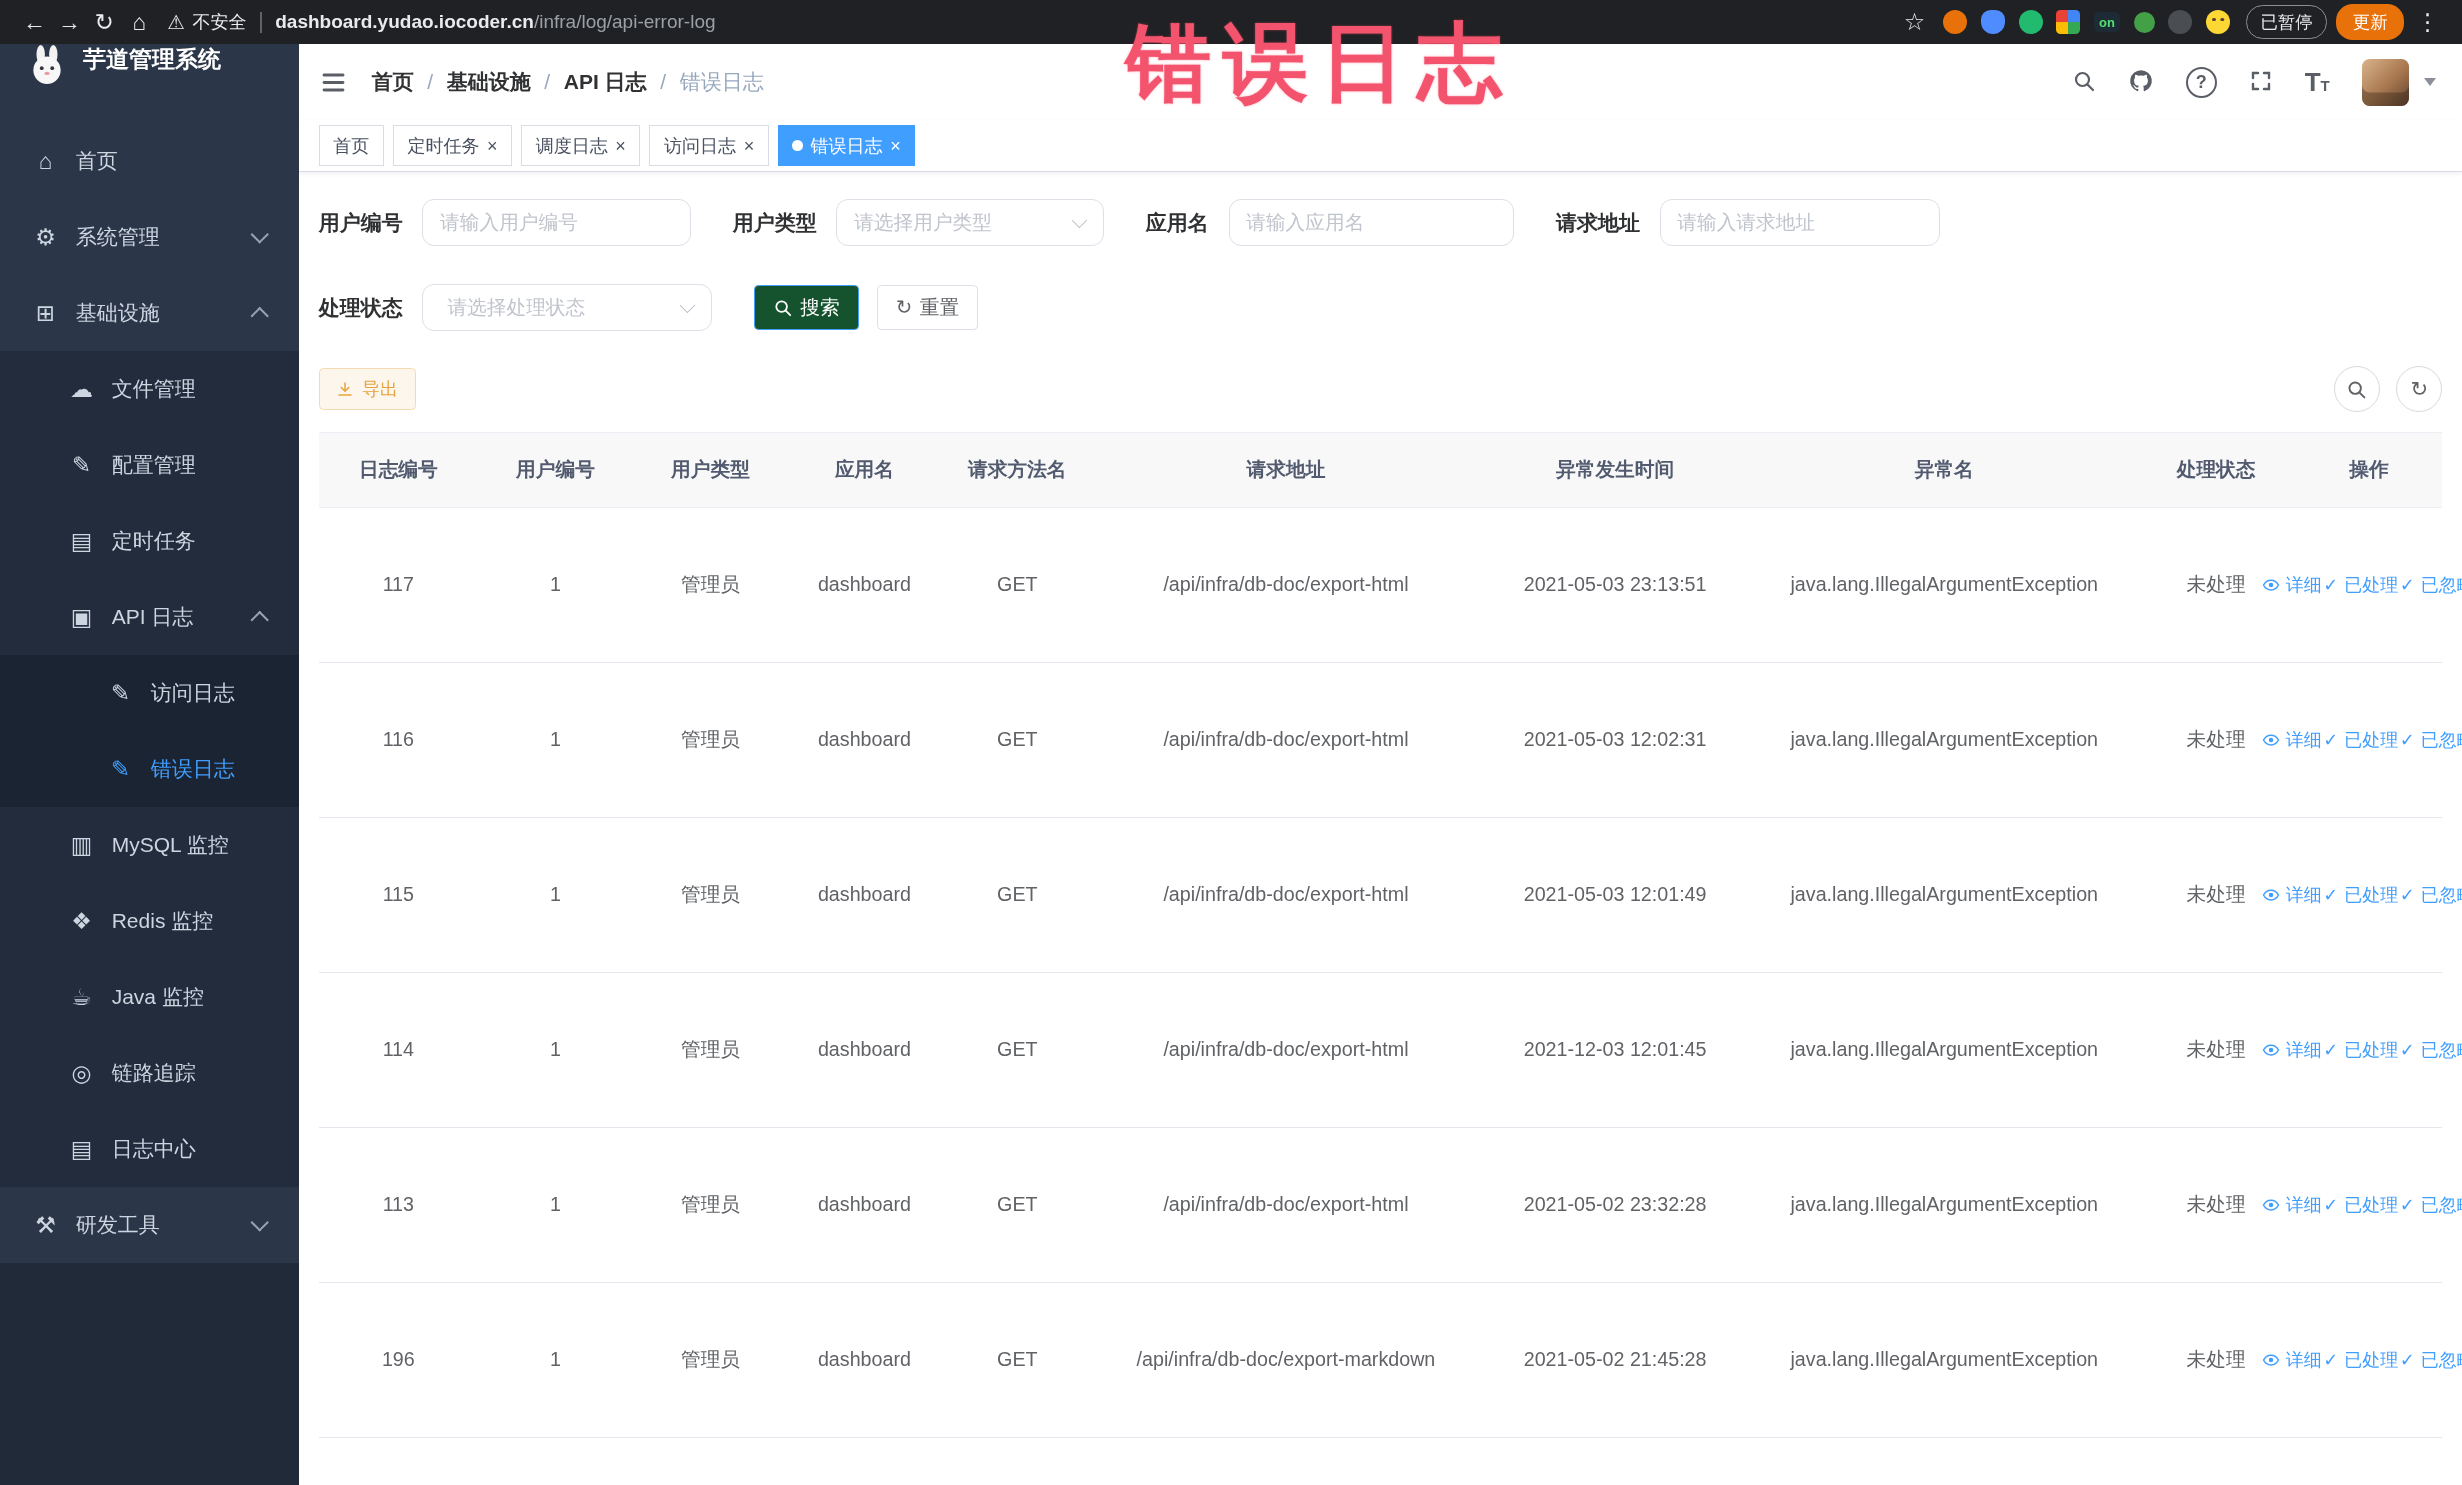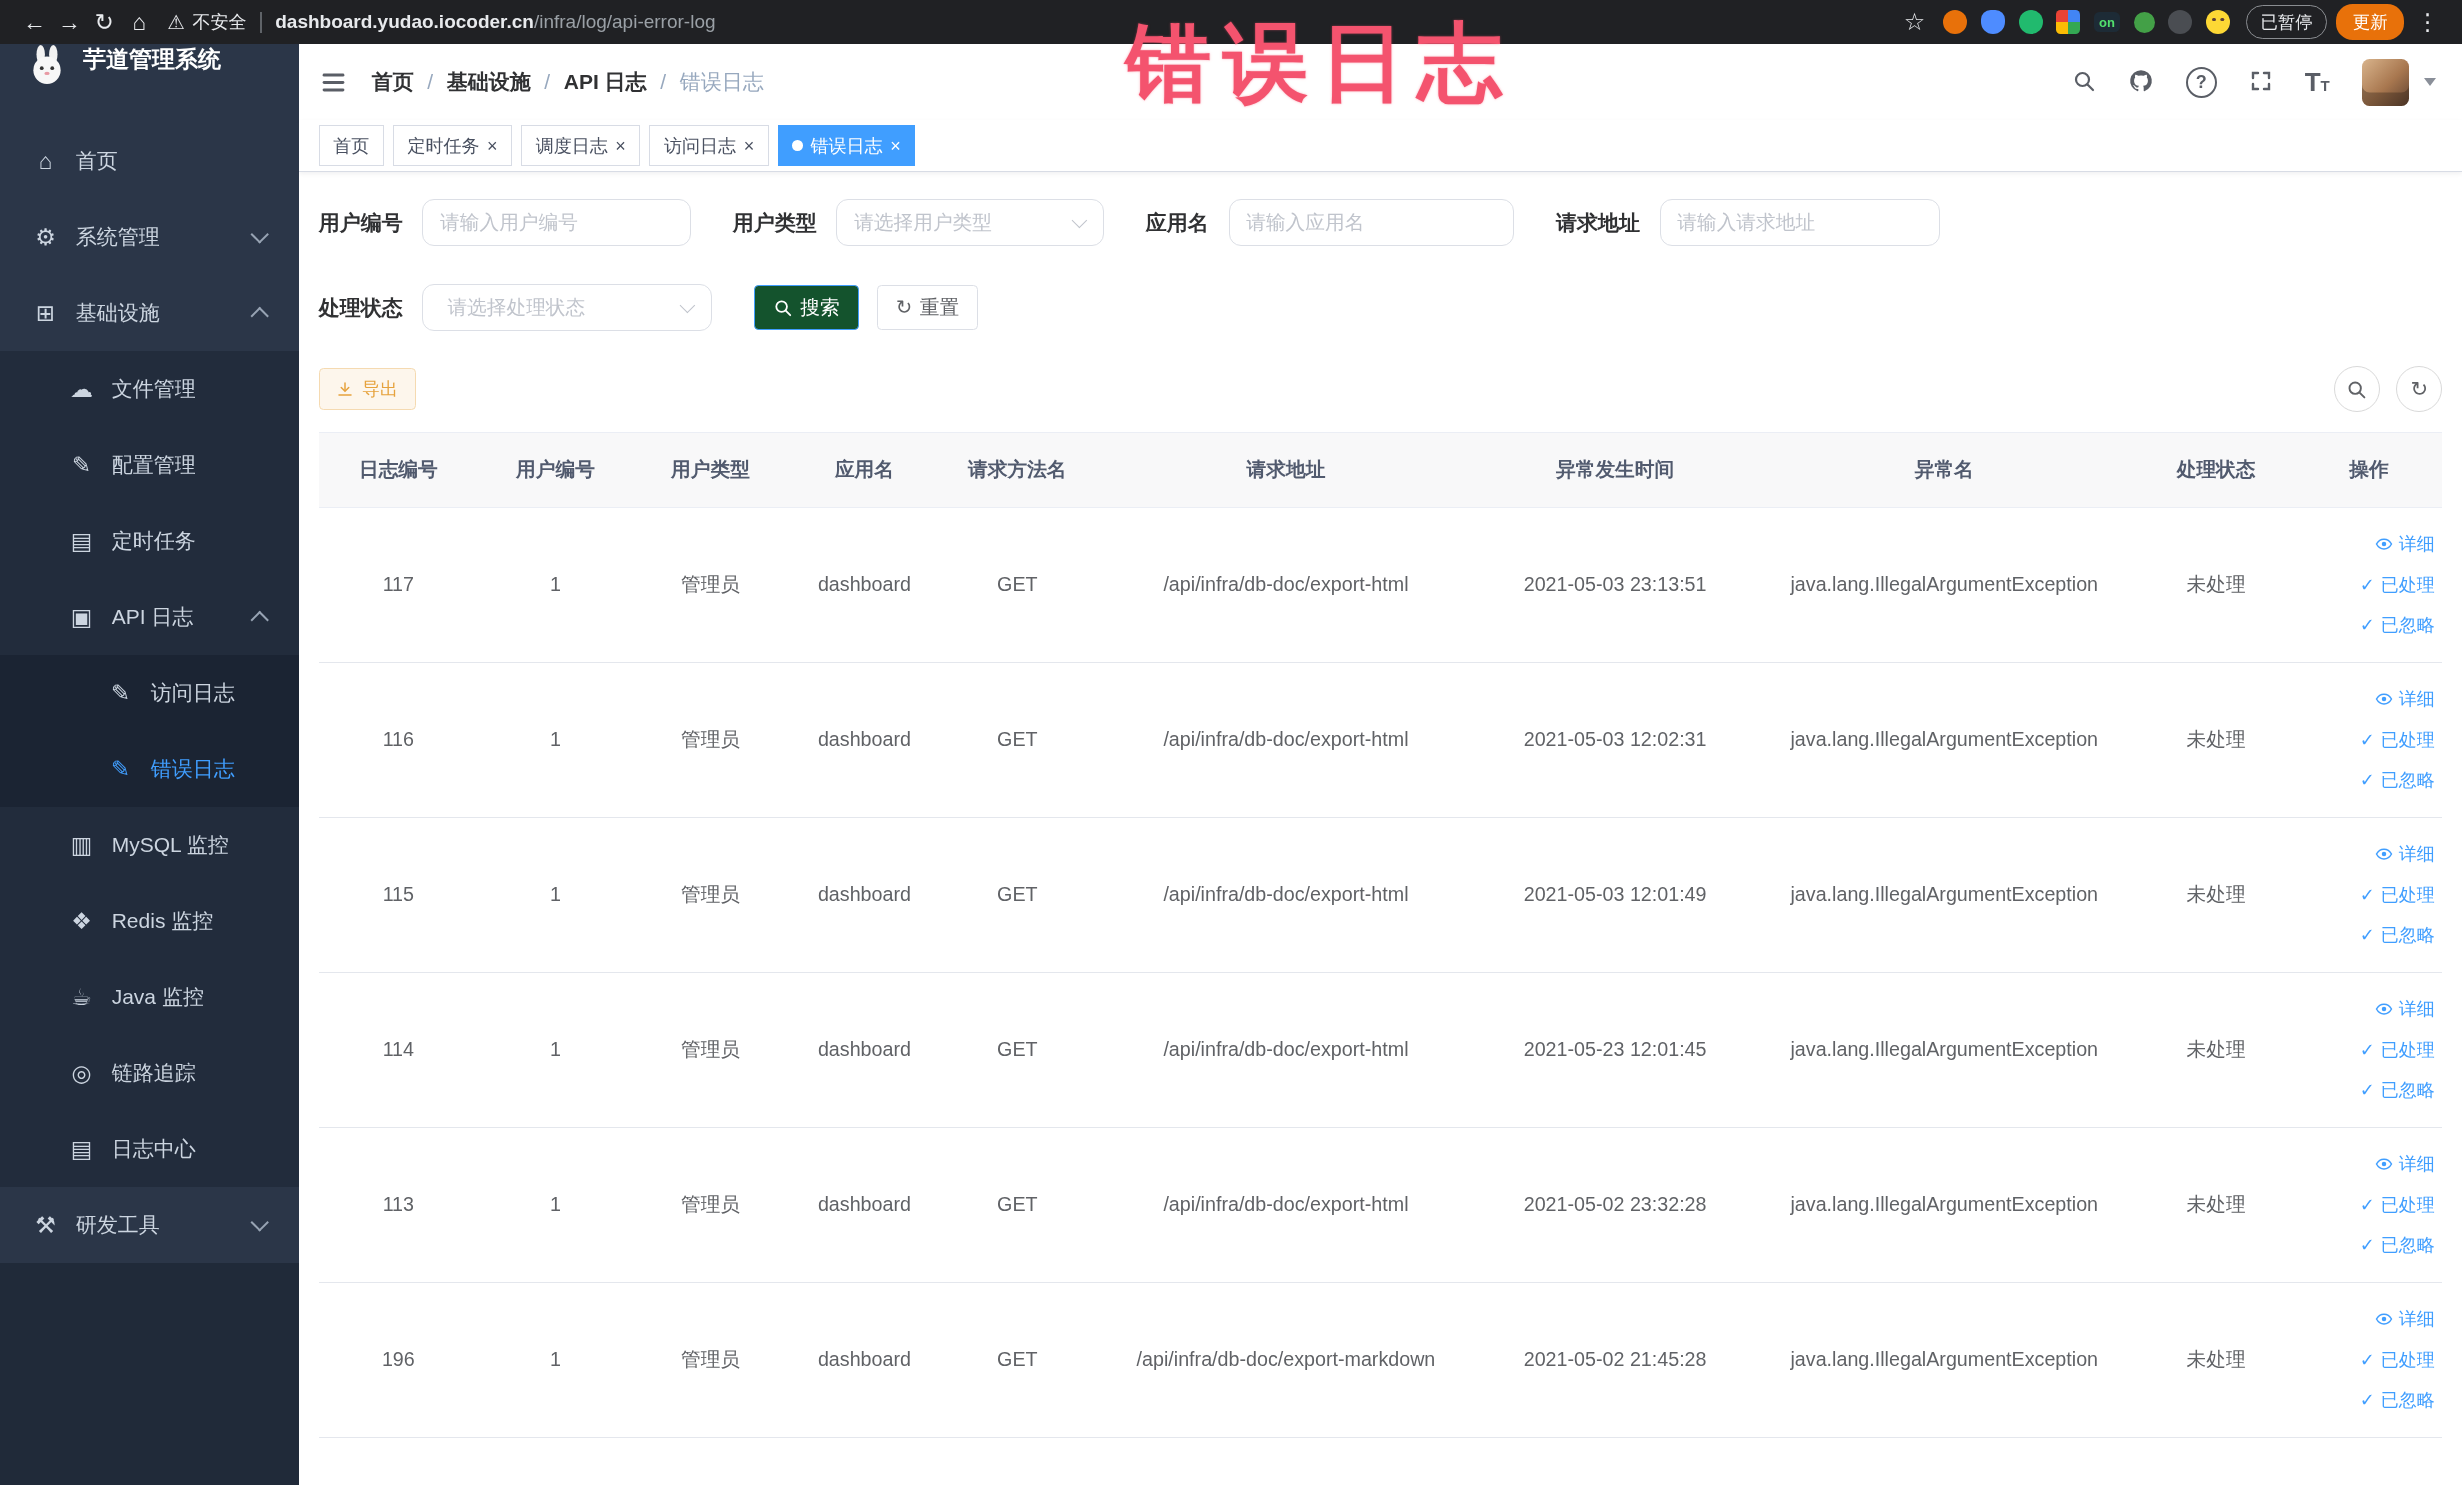--- a/index.html
+++ b/index.html
@@ -94,21 +94,21 @@
   .toolbar-row{display:flex;align-items:center;margin-bottom:19.7px;}
   .btn-export{height:42px;background:#fdf6ec;border-color:#f5dab1;color:#e6a23c;font-size:18px;padding:0 16.7px;}
   .circle-btns{margin-left:auto;display:flex;gap:16.7px;}
   .circle-btn{width:44px;height:44px;border-radius:50%;border:0.8px solid #d9d9d9;background:#fff;color:#606266;display:flex;align-items:center;justify-content:center;font-size:21px;cursor:pointer;}
 
   
   .table{width:100%;border-collapse:collapse;table-layout:fixed;}
   .table th{height:58px;background:#f8f8f9;color:#515a6e;font-weight:700;font-size:19.7px;border-top:0.8px solid #ebeef5;border-bottom:0.8px solid #ebeef5;padding:8px 6px;white-space:nowrap;}
   .table td{height:154px;text-align:center;font-size:19.7px;color:#606266;border-bottom:0.8px solid #e4e7ed;padding:0 6px;word-break:break-all;}
   .cell-actions{padding-right:7.6px !important;}
-  .actions-stack{display:flex;flex-direction:column;align-items:flex-end;justify-content:center;gap:1.5px;}
+  .actions-stack{display:flex;flex-direction:row;align-items:flex-end;justify-content:center;gap:1.5px;}
   .act{color:#409eff;font-size:18px;display:inline-flex;align-items:center;gap:6px;height:39px;cursor:pointer;white-space:nowrap;}
   .chk{font-size:18px;line-height:1;}
 
   
   .annotation{position:absolute;left:1126px;top:19.7px;z-index:999;font-size:85px;font-weight:800;color:#f4536e;letter-spacing:12px;line-height:1;text-shadow:0 0 2.3px rgba(244,83,110,.55);pointer-events:none;white-space:nowrap;}
 </style>
 </head>
 <body>
 
 <div class="screen">
@@ -489,21 +489,21 @@
     </td>
   </tr>
 
   <tr>
     <td>114</td>
     <td>1</td>
     <td>管理员</td>
     <td>dashboard</td>
     <td>GET</td>
     <td>/api/infra/db-doc/export-html</td>
-    <td>2021-05-23 12:01:45</td>
+    <td>2021-12-03 12:01:45</td>
     <td>java.lang.IllegalArgumentException</td>
     <td>未处理</td>
     <td class="cell-actions">
       <span class="actions-stack">
         <span class="act">
           <svg viewBox="0 0 24 24" width="18" height="18" fill="none" stroke="#409eff" stroke-width="2">
                         <path d="M2 12s3.5-6.5 10-6.5S22 12 22 12s-3.5 6.5-10 6.5S2 12 2 12z"></path>
                         <circle cx="12" cy="12" r="3" fill="#409eff" stroke="none"></circle>
                       </svg>
           <span>详细</span>

